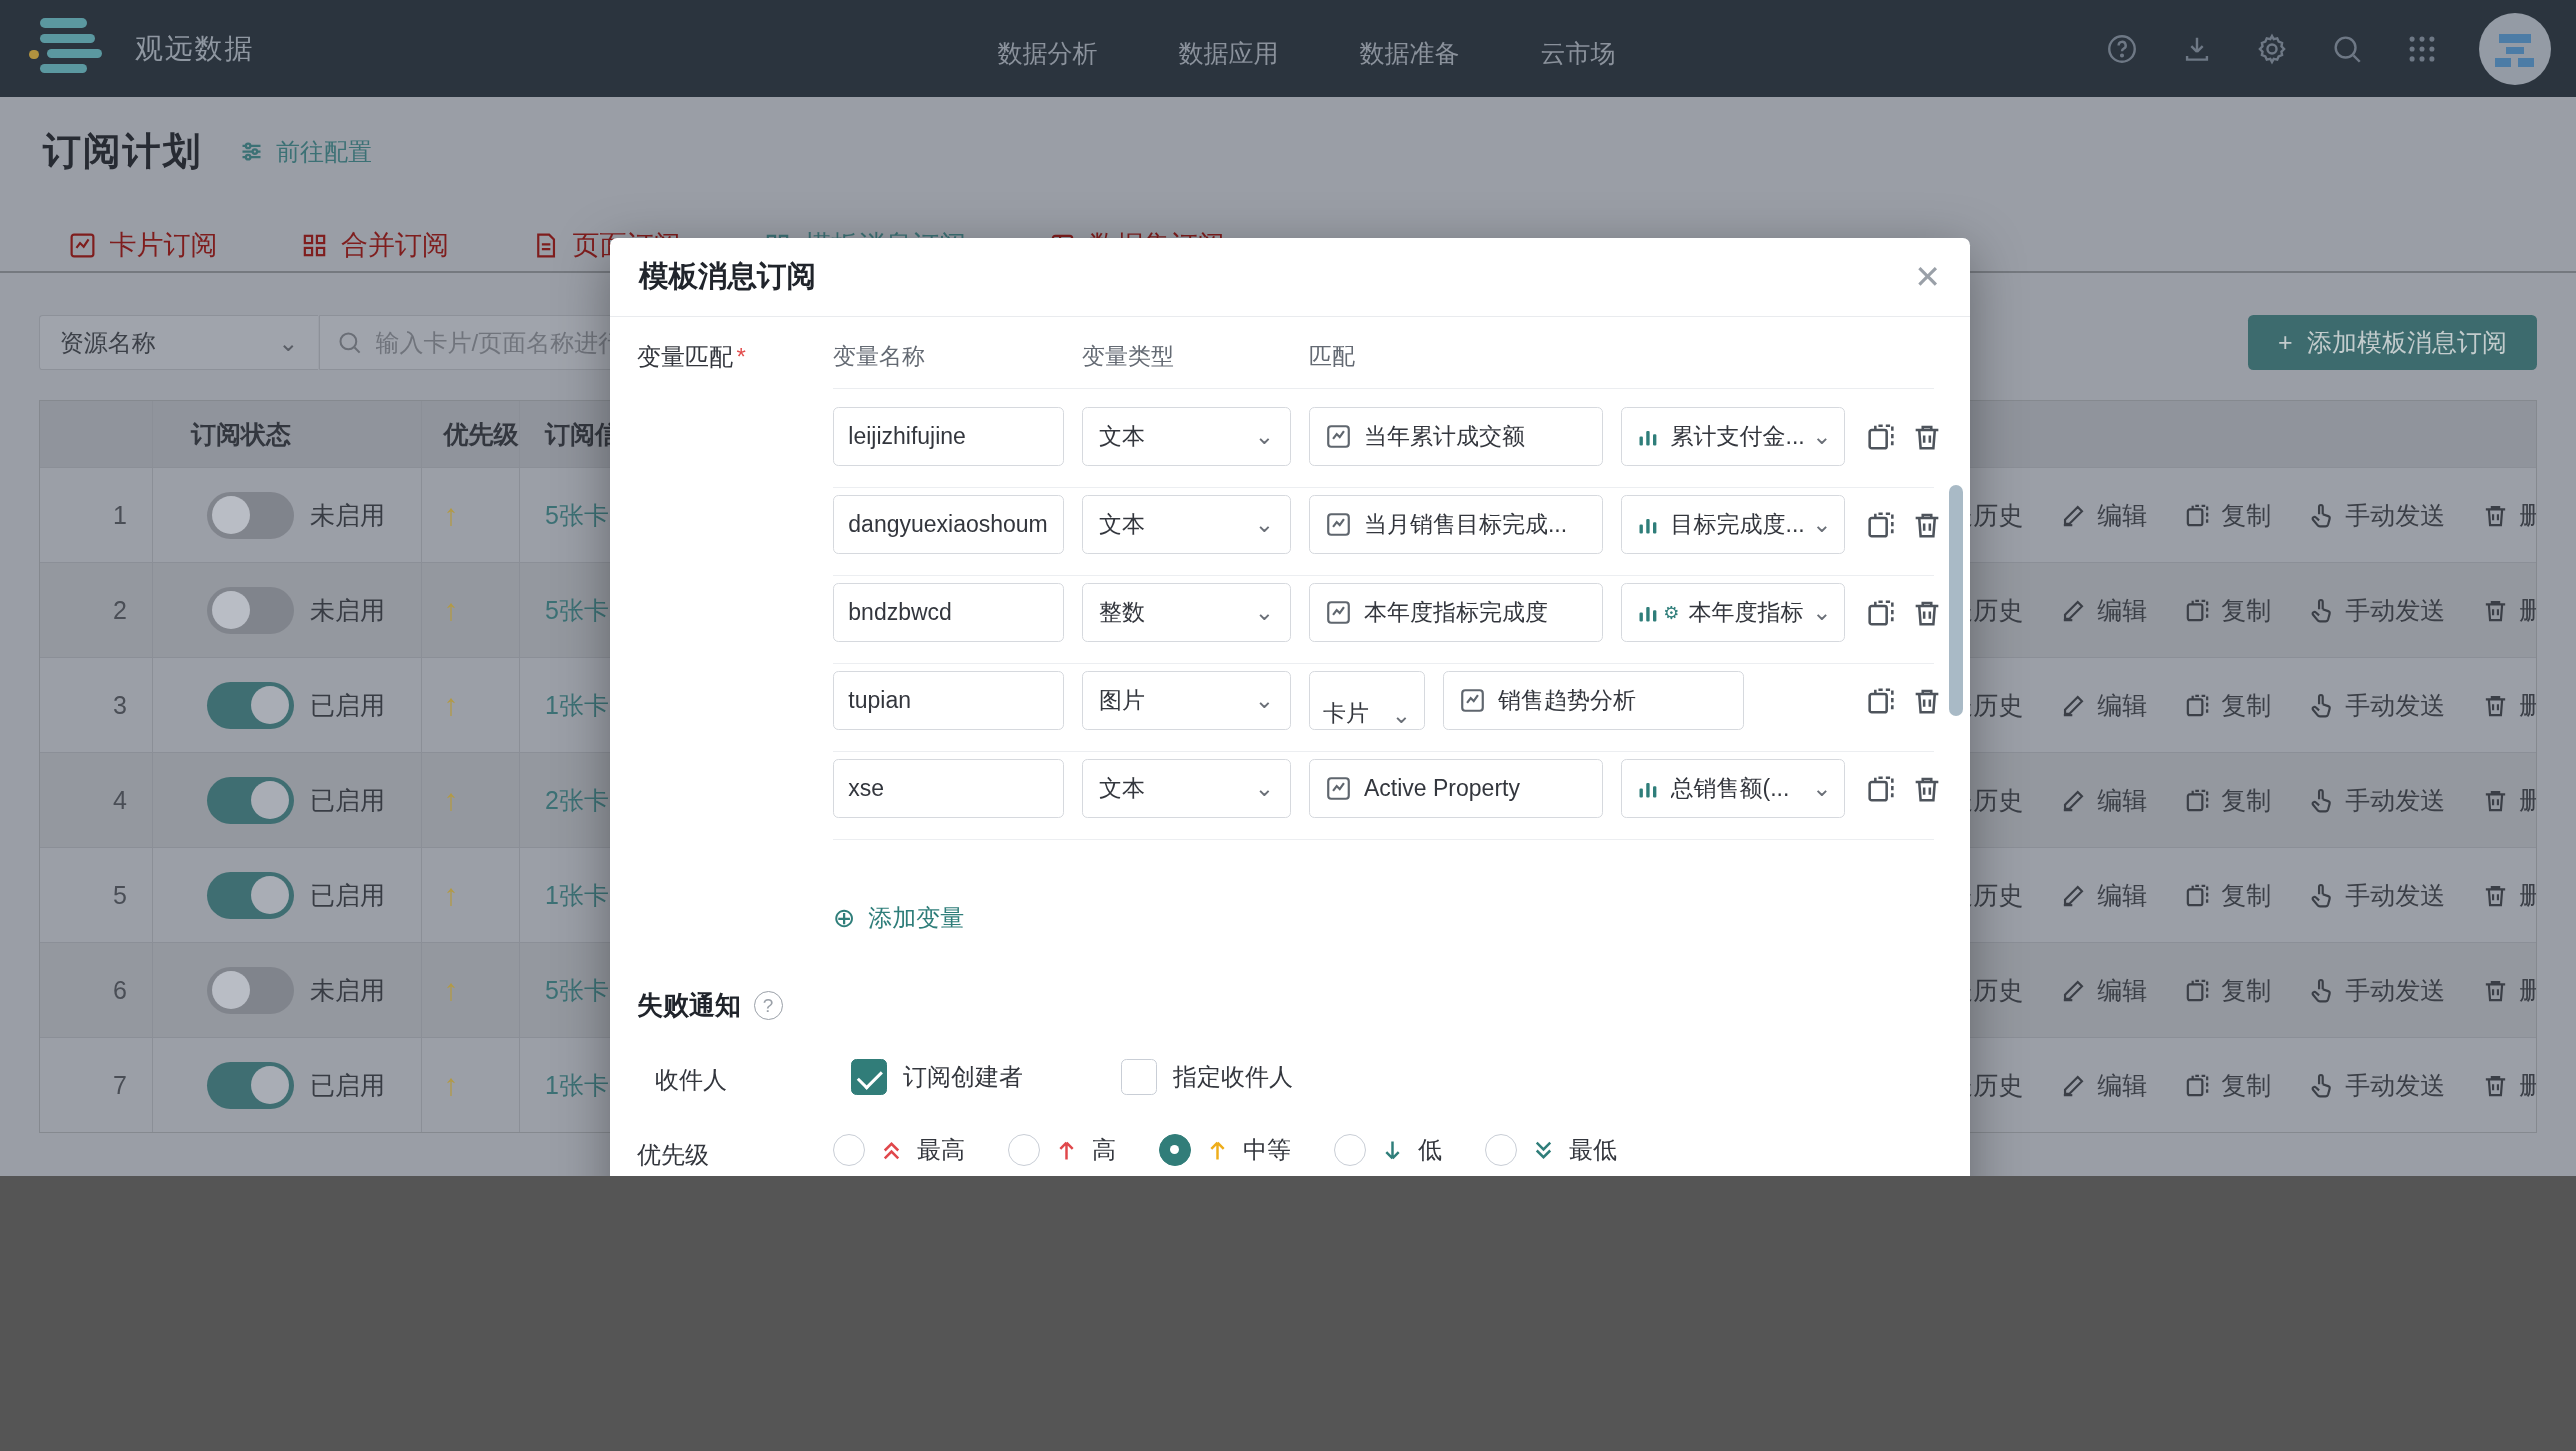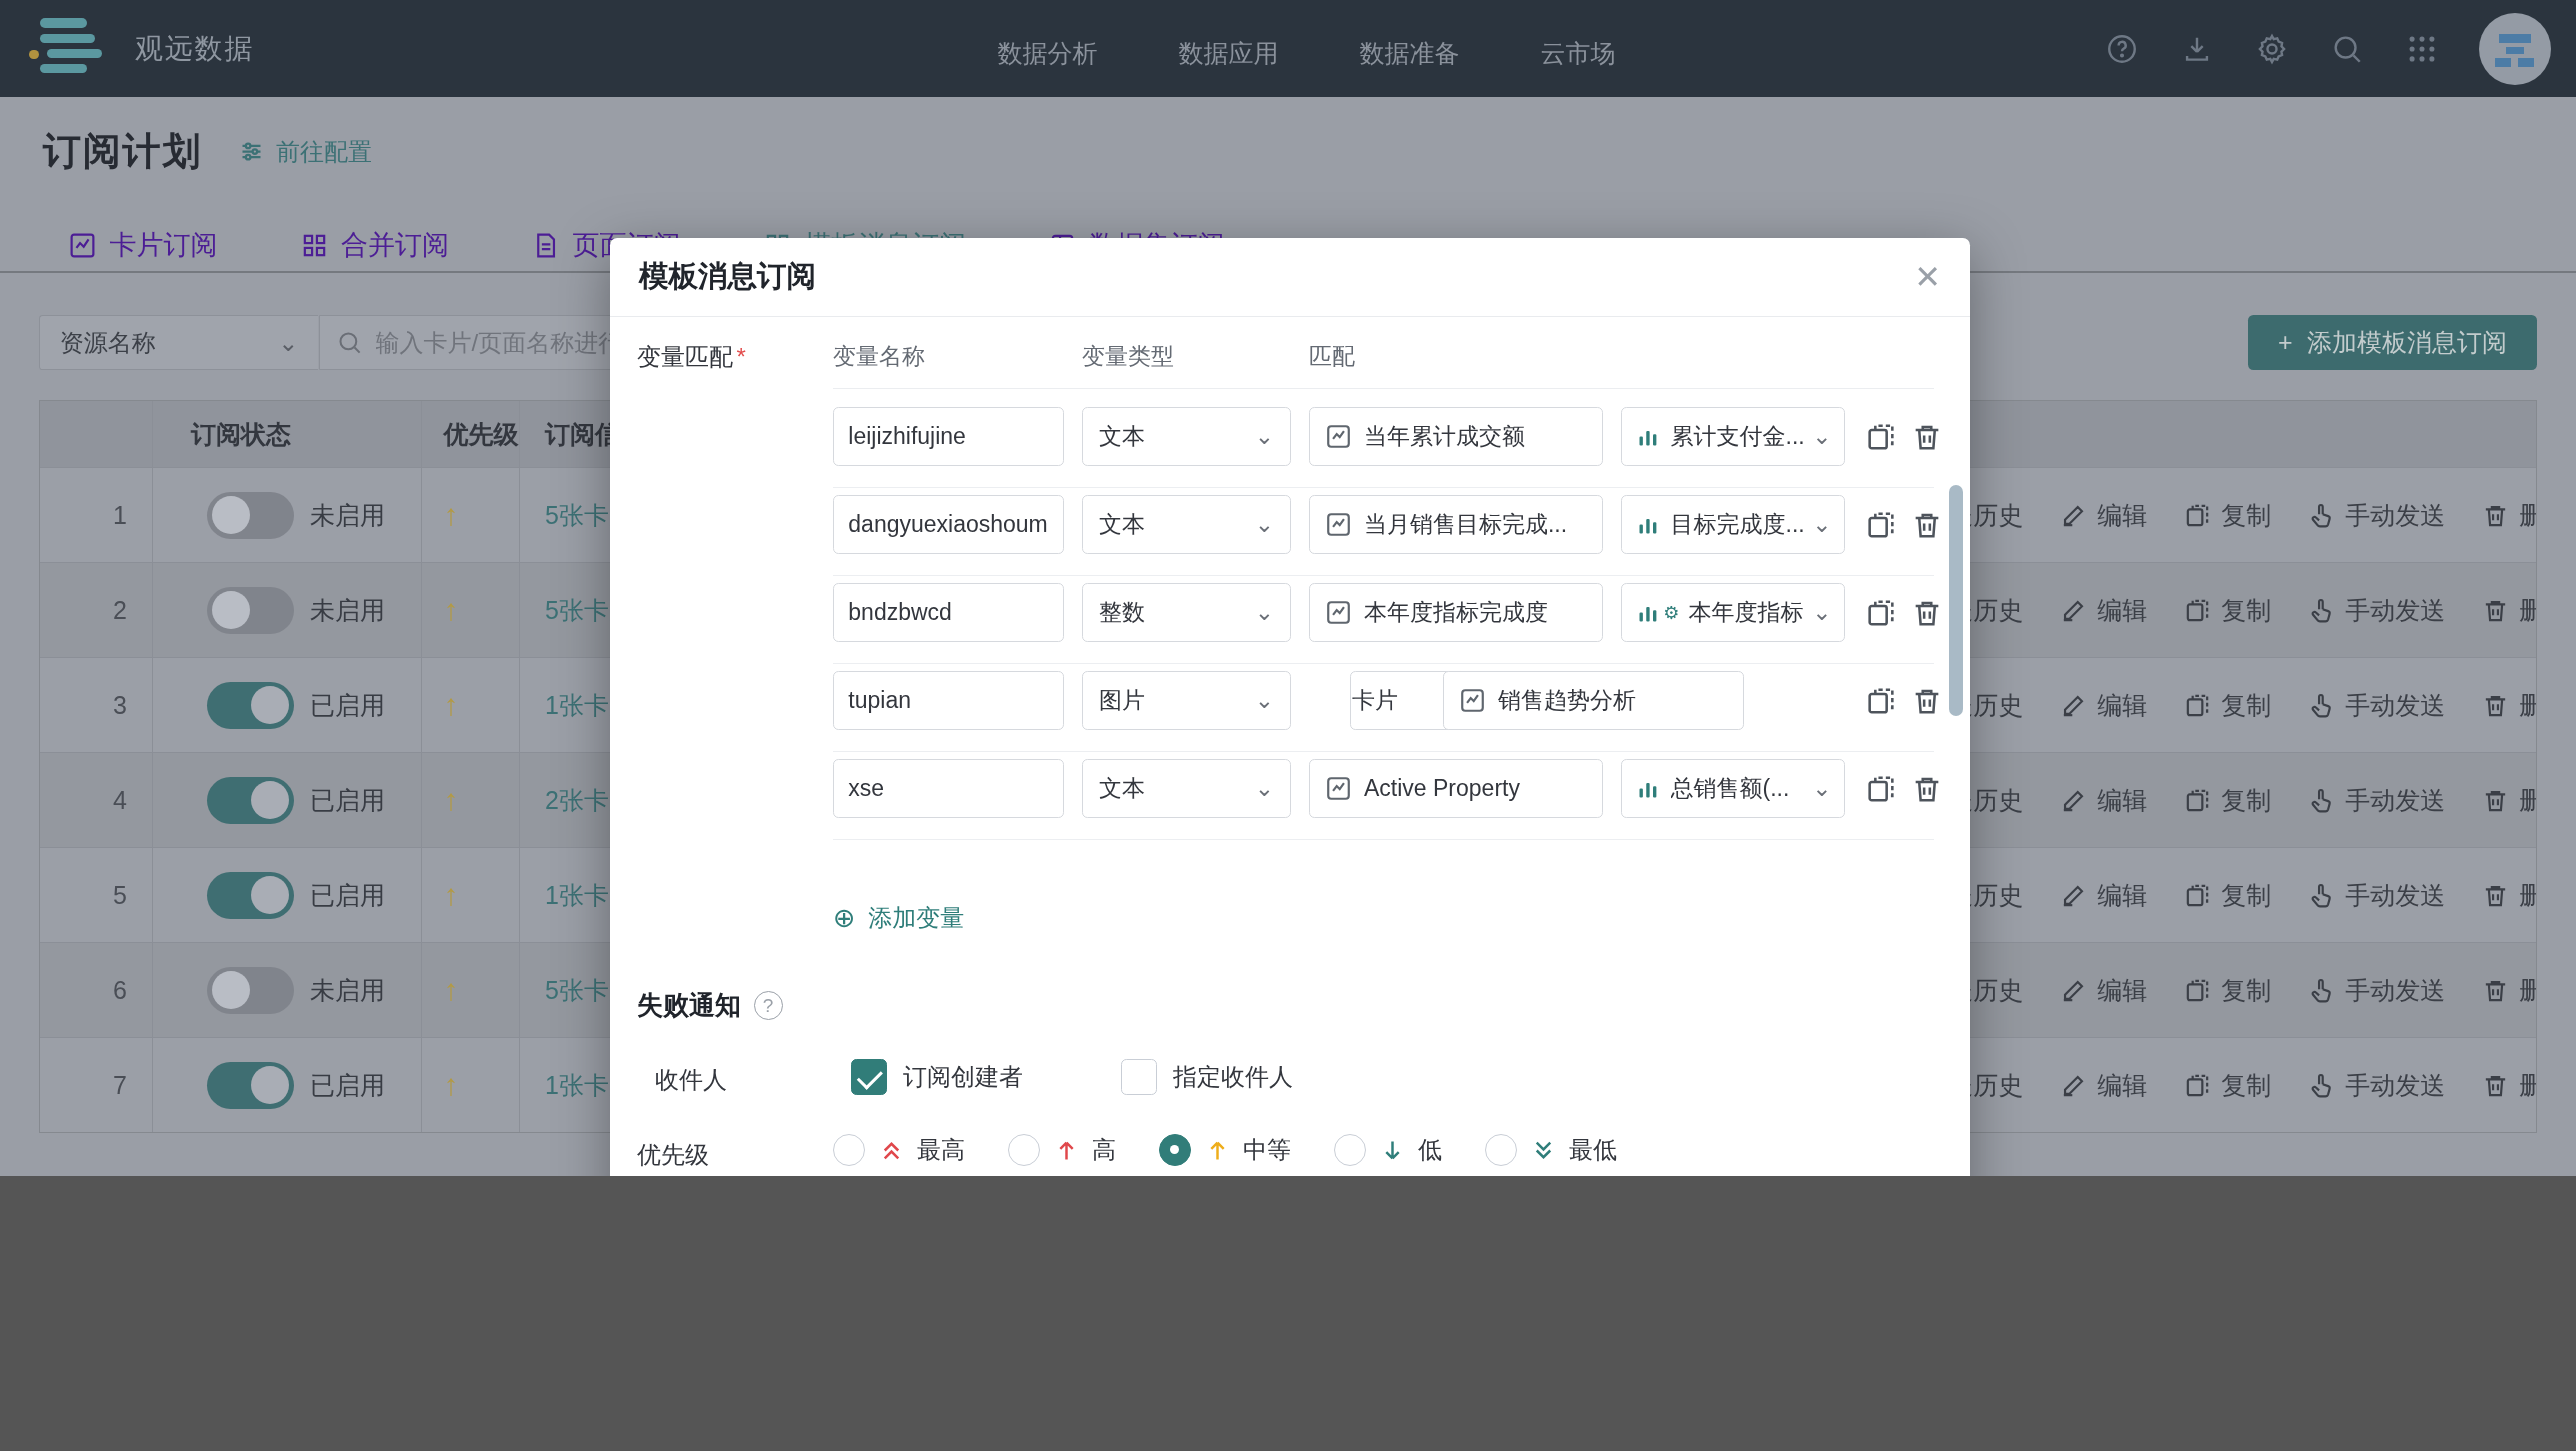--- a/index.html
+++ b/index.html
@@ -28,21 +28,21 @@
   .avatar .px { position:absolute; background:#4c7ca6; }
 
   
   .page { position:absolute; top:97px; left:0; right:0; bottom:0; background:#9a9ea6; z-index:1; }
   .page-header { position:absolute; top:29px; left:43px; display:flex; align-items:center; gap:36px; }
   .page-title { font-size:38px; font-weight:bold; color:#272b33; letter-spacing:1.8px; }
   .goto-config { display:flex; align-items:center; gap:10.7px; color:#3c7175; font-size:24px; cursor:pointer; }
   .goto-config svg { width:27px; height:27px; }
 
   .tabs { position:absolute; top:122px; left:68px; display:flex; gap:82px; }
-  .tab { display:flex; align-items:center; gap:12.5px; font-size:27px; color:#4c1d95; height:52px; cursor:pointer; }
+  .tab { display:flex; align-items:center; gap:12.5px; font-size:27px; color:#7f1d1d; height:52px; cursor:pointer; }
   .tab svg { width:29px; height:29px; }
   .tab.active { color:#3c7175; }
   .tabs-line { position:absolute; top:174px; left:0; right:0; height:1.8px; background:#75797f; }
 
   
   .filter-row { position:absolute; top:218px; left:39px; right:39px; height:55px; }
   .res-select { position:absolute; left:0; top:0; width:279px; height:55px; background:#a0a4ac;
                 border:0.9px solid #8d9199; border-right:none; border-radius:3.6px 0 0 3.6px;
                 display:flex; align-items:center; padding:0 19.7px; font-size:24px; color:#3c4048; }
   .res-select .chev { margin-left:auto; color:#5a5e66; }
@@ -111,21 +111,21 @@
   .var-rows { position:absolute; top:82px; left:0; right:0; }
   .var-row { position:relative; height:88px; }
   .var-row::after { content:""; position:absolute; left:223px; right:36px; bottom:0; height:0.9px; background:#eceef1; }
   .fld { position:absolute; top:7.2px; height:59px; border:0.9px solid #d6d9de; border-radius:5.4px; background:#fff;
          display:flex; align-items:center; font-size:23px; color:#33363d; }
   .f-name { left:223px; width:231px; }
   .f-name input { border:none; outline:none; width:100%; padding:0 14.3px; font-size:23px; color:#33363d;
                   font-family:inherit; background:transparent; }
   .f-type { left:472px; width:209px; padding:0 16px; }
   .f-type .chev { margin-left:auto; color:#6a6f77; }
-  .f-card { left:740px; width:116px; padding:0 1px; }
+  .f-card { left:699px; width:116px; padding:0 13px;align-items:flex-end; }
   .f-card .chev { margin-left:auto; color:#6a6f77; }
   .f-match { left:699px; width:294px; padding:0 14.3px; gap:10.7px; }
   .var-row.has-card .f-match { left:833px; width:301px; }
   .f-match svg { width:29px; height:29px; color:#5f666e; flex:0 0 auto; }
   .f-metric { left:1011px; width:224px; padding:0 12.5px; gap:9px; }
   .f-metric svg { width:27px; height:27px; color:#2f7e7a; flex:0 0 auto; }
   .f-metric .gear { font-size:18px; color:#2f7e7a; margin-left:-7.2px; }
   .f-metric .chev { margin-left:auto; color:#6a6f77; }
   .ellip { white-space:nowrap; overflow:hidden; text-overflow:clip; }
   .row-ic { position:absolute; top:19.7px; width:34px; height:34px; color:#4e545c; cursor:pointer; }

